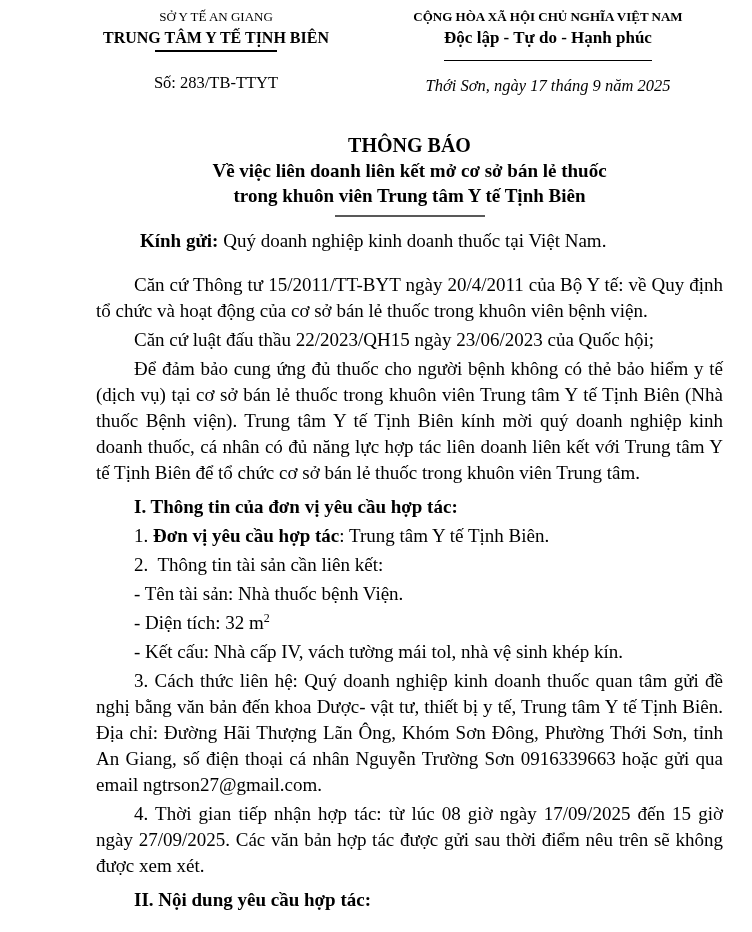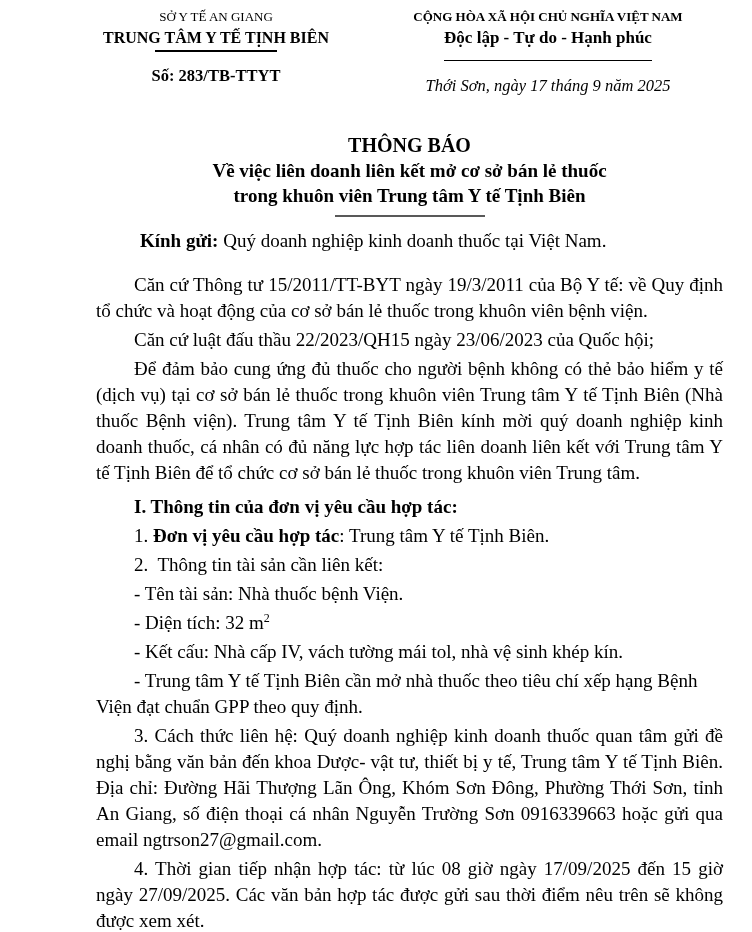--- a/index.html
+++ b/index.html
@@ -17,21 +17,21 @@
   
   .hdr { display: flex; justify-content: space-between; align-items: flex-start; }
   .hdr-left  { width: 240px; text-align: center; }
   .hdr-right { width: 350px; text-align: center; }
   .hdr-line1 { font-size: 13px; line-height: 21px; white-space: nowrap; }
   .hdr-left .hdr-line2 { font-size: 16px; font-weight: bold; line-height: 22px; white-space: nowrap; text-align: center; }
   .hdr-right .hdr-line1 { font-weight: bold; }
   .hdr-right .hdr-line2 { font-size: 17px; font-weight: bold; line-height: 22px; white-space: nowrap; }
   .hdr-right .hdr-line2 .u { display: inline-block; border-bottom: 1.5px solid #000; padding-bottom: 11px; }
   .partial-rule { width: 122px; height: 1.5px; background: #000; margin: 1px auto 0 auto; }
-  .num-line  { font-size: 16.5px; line-height: 22px; margin-top: 13px; white-space: nowrap; font-weight: bold; }
+  .num-line  { font-size: 16.5px; line-height: 22px; margin-top: 20px; white-space: nowrap; }
   .date-line { font-size: 16.5px; font-style: italic; line-height: 22px; margin-top: 14px; white-space: nowrap; }
 
   
   .title-block { margin-top: 36px; text-align: center; }
   .title-main { font-size: 20px; font-weight: bold; line-height: 25px; }
   .title-sub  { font-size: 19px; font-weight: bold; line-height: 25px; }
   .title-divider { width: 150px; height: 2px; background: #595959; margin: 7px auto 0 auto; }
 
   
   .salutation { margin-top: 11px; font-size: 19px; line-height: 26px; text-indent: 44px; }
@@ -71,39 +71,38 @@
     <div class="title-main">THÔNG BÁO</div>
     <div class="title-sub">Về việc liên doanh liên kết mở cơ sở bán lẻ thuốc</div>
     <div class="title-sub">trong khuôn viên Trung tâm Y tế Tịnh Biên</div>
     <div class="title-divider"></div>
   </div>
 
   <div class="salutation">
     <span class="b">Kính gửi:</span><span> Quý doanh nghiệp kinh doanh thuốc tại Việt Nam.</span>
   </div>
 
-  <p class="para justify first-para">Căn cứ Thông tư 15/2011/TT-BYT ngày 19/3/2011 của Bộ Y tế: về Quy định tổ chức và hoạt động của cơ sở bán lẻ thuốc trong khuôn viên bệnh viện.</p>
+  <p class="para justify first-para">Căn cứ Thông tư 15/2011/TT-BYT ngày 20/4/2011 của Bộ Y tế: về Quy định tổ chức và hoạt động của cơ sở bán lẻ thuốc trong khuôn viên bệnh viện.</p>
 
   <p class="para">Căn cứ luật đấu thầu 22/2023/QH15 ngày 23/06/2023 của Quốc hội;</p>
 
   <p class="para justify">Để đảm bảo cung ứng đủ thuốc cho người bệnh không có thẻ bảo hiểm y tế (dịch vụ) tại cơ sở bán lẻ thuốc trong khuôn viên Trung tâm Y tế Tịnh Biên (Nhà thuốc Bệnh viện). Trung tâm Y tế Tịnh Biên kính mời quý doanh nghiệp kinh doanh thuốc, cá nhân có đủ năng lực hợp tác liên doanh liên kết với Trung tâm Y tế Tịnh Biên để tổ chức cơ sở bán lẻ thuốc trong khuôn viên Trung tâm.</p>
 
   <p class="para bold">I. Thông tin của đơn vị yêu cầu hợp tác:</p>
 
   <p class="para"><span>1. </span><span class="b">Đơn vị yêu cầu hợp tác</span><span>: Trung tâm Y tế Tịnh Biên.</span></p>
 
   <p class="para">2.&nbsp; Thông tin tài sản cần liên kết:</p>
 
   <p class="para">- Tên tài sản: Nhà thuốc bệnh Viện.</p>
 
   <p class="para"><span>- Diện tích: 32 m</span><sup>2</sup></p>
 
   <p class="para">- Kết cấu: Nhà cấp IV, vách tường mái tol, nhà vệ sinh khép kín.</p>
 
-  <p class="para">- Trung tâm Y tế Tịnh Biên cần mở nhà thuốc theo tiêu chí xếp hạng Bệnh Viện đạt chuẩn GPP theo quy định.</p>
 
   <p class="para justify">3. Cách thức liên hệ: Quý doanh nghiệp kinh doanh thuốc quan tâm gửi đề nghị bằng văn bản đến khoa Dược- vật tư, thiết bị y tế, Trung tâm Y tế Tịnh Biên. Địa chỉ: Đường Hãi Thượng Lãn Ông, Khóm Sơn Đông, Phường Thới Sơn, tỉnh An Giang, số điện thoại cá nhân Nguyễn Trường Sơn 0916339663 hoặc gửi qua email ngtrson27@gmail.com.</p>
 
   <p class="para justify">4. Thời gian tiếp nhận hợp tác: từ lúc 08 giờ ngày 17/09/2025 đến 15 giờ ngày 27/09/2025. Các văn bản hợp tác được gửi sau thời điểm nêu trên sẽ không được xem xét.</p>
 
   <p class="para bold">II. Nội dung yêu cầu hợp tác:</p>
 
 </div>
 
 </body></html>

